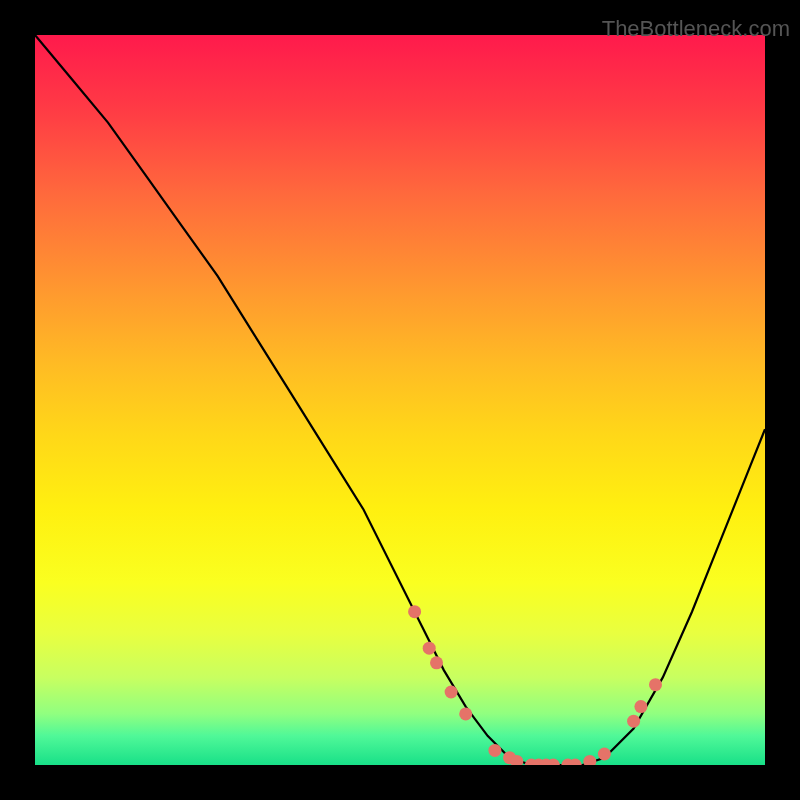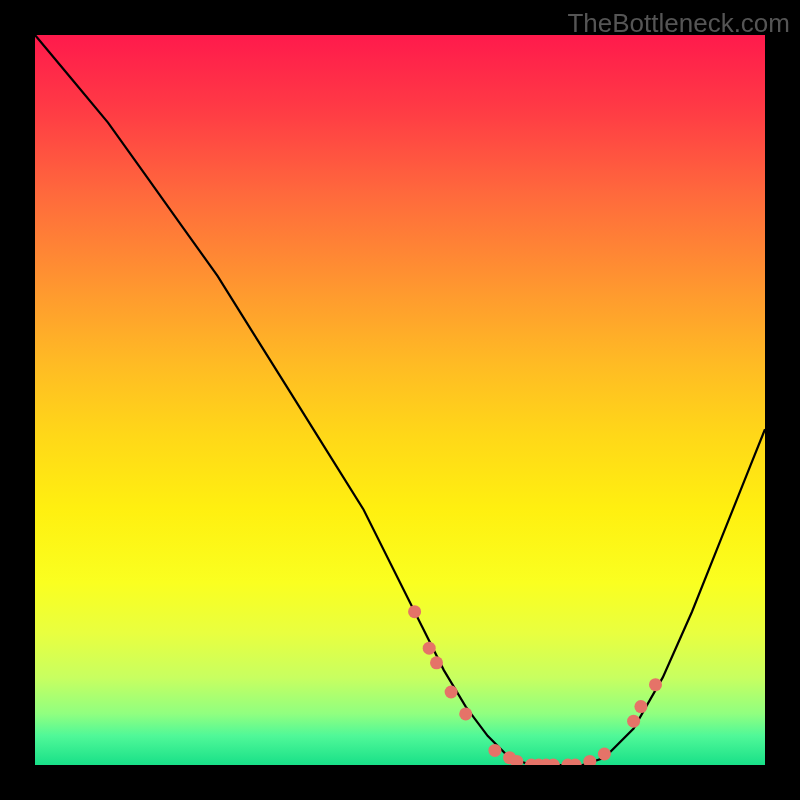--- a/index.html
+++ b/index.html
@@ -6,24 +6,24 @@
   body {
     width: 800px;
     height: 800px;
     background: #000;
     position: relative;
     overflow: hidden;
     font-family: Arial, sans-serif;
   }
   .watermark {
     position: absolute;
-    top: 8px;
+    top: 16px;
     right: 10px;
     color: #555;
-    font-size: 26px;
+    font-size: 22px;
     font-weight: 500;
     z-index: 20;
   }
   .plot-area {
     position: absolute;
     left: 35px;
     top: 35px;
     width: 730px;
     height: 730px;
     overflow: hidden;

